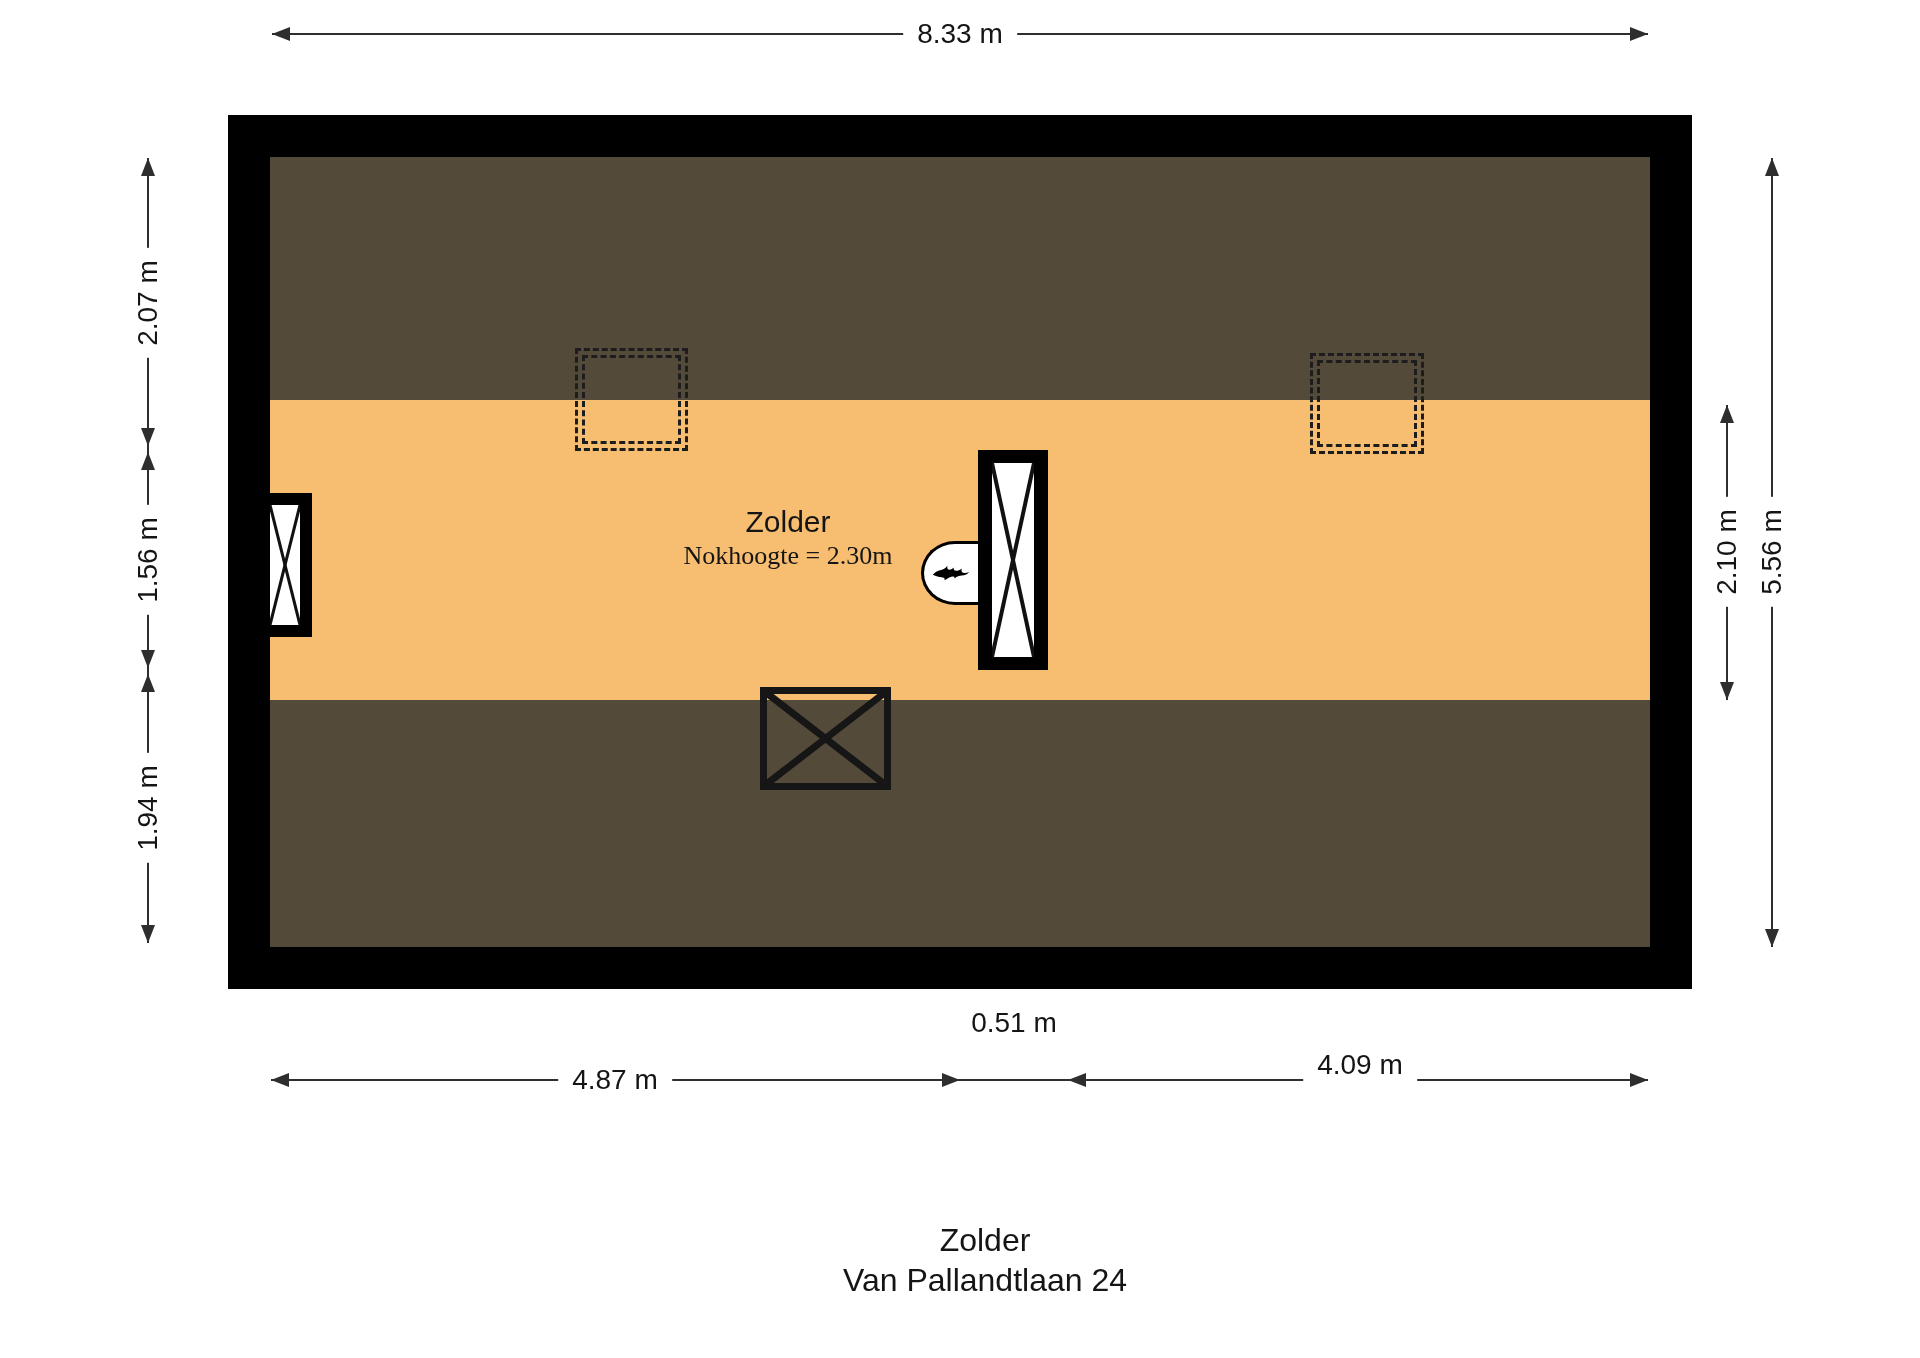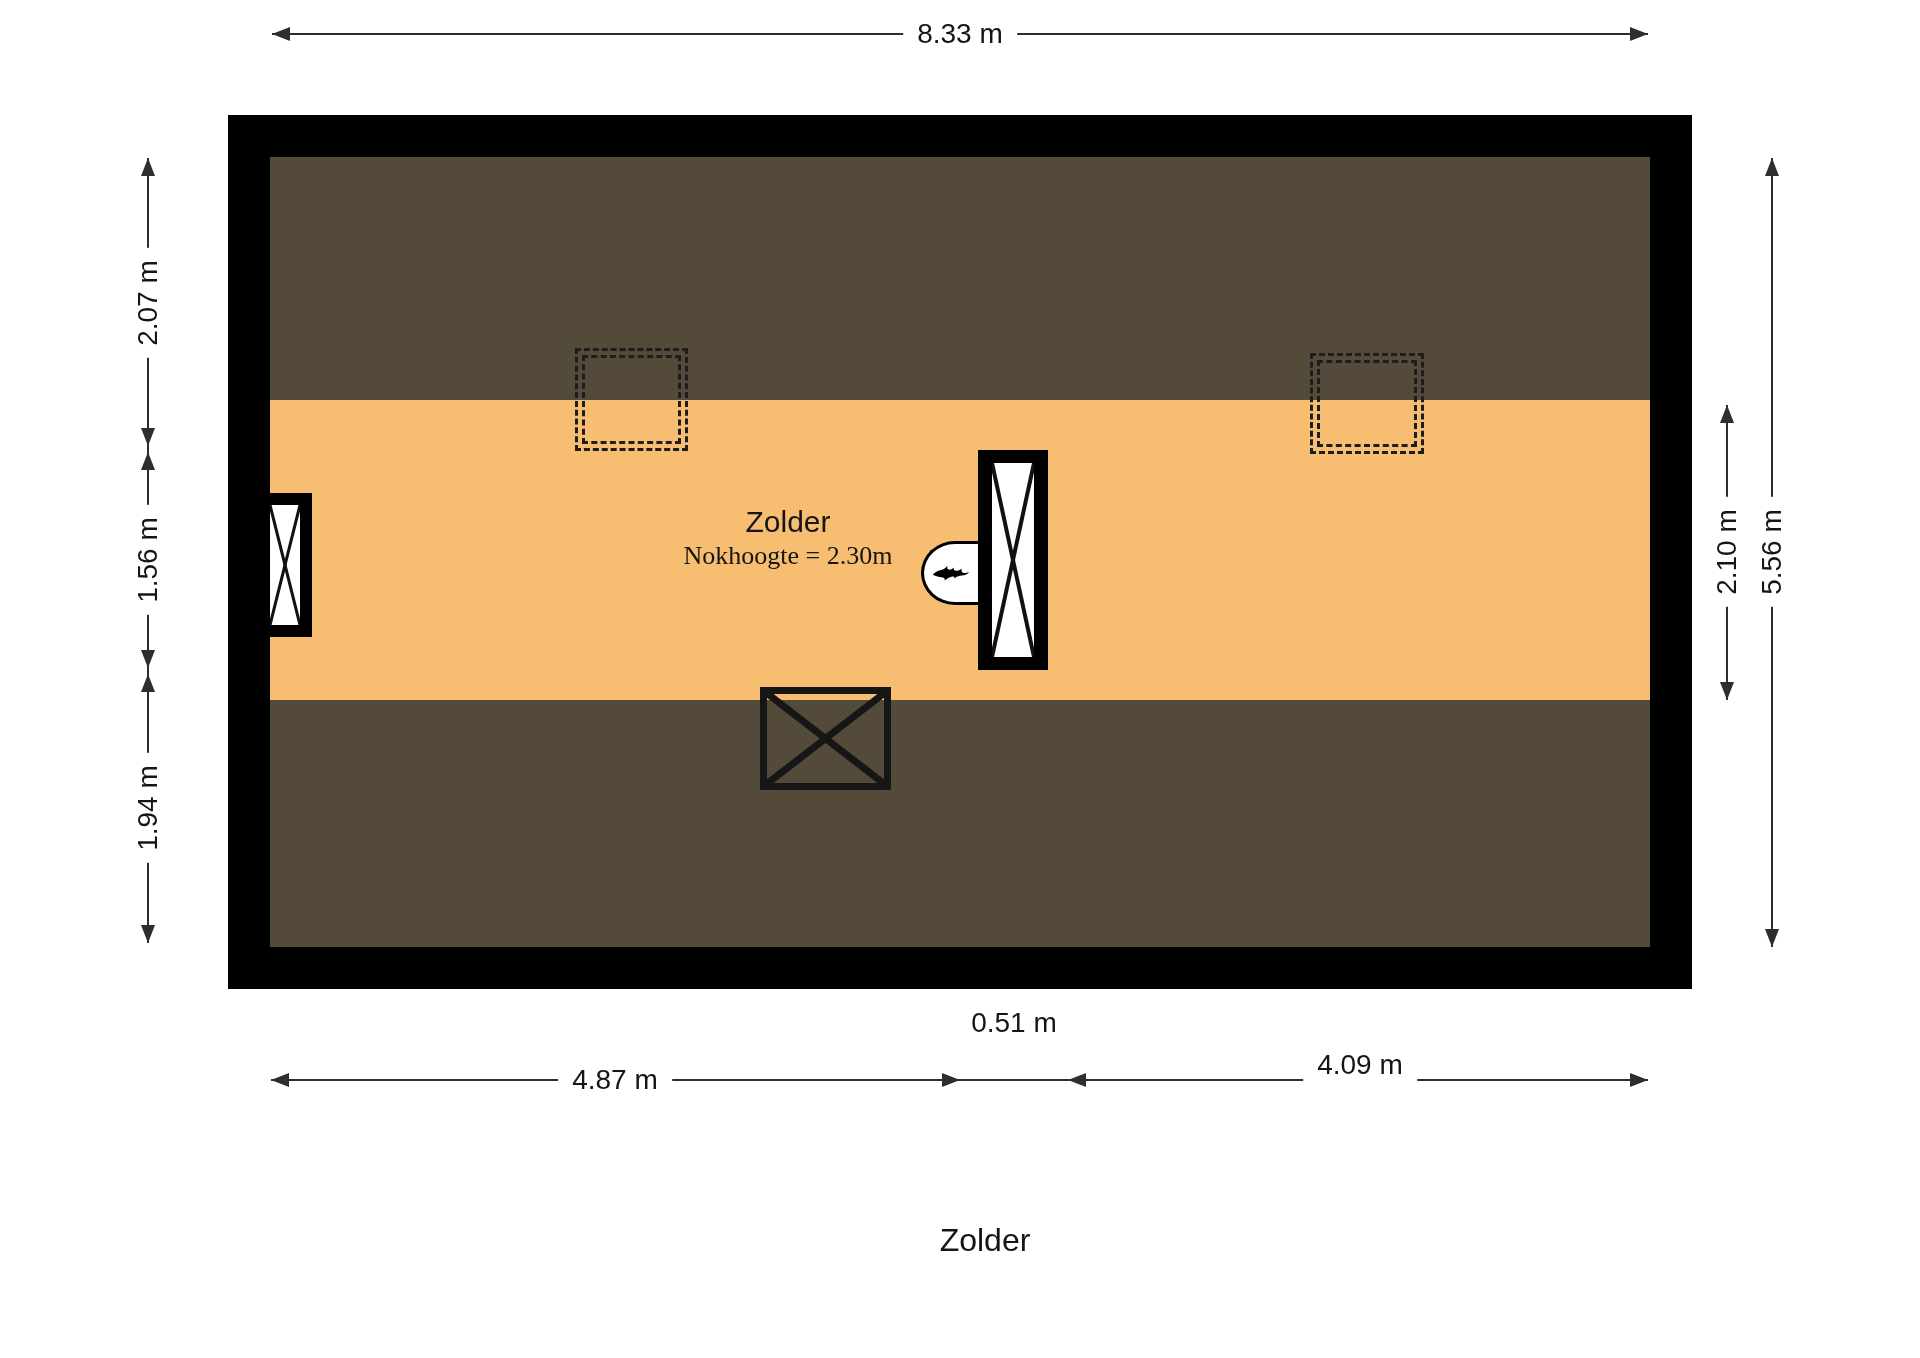--- a/index.html
+++ b/index.html
@@ -136,15 +136,16 @@
     <div class="dim-label" style="left:1014px;top:1023px;">0.51 m</div>
     <div class="dim-label" style="left:1360px;top:1065px;">4.09 m</div>
     <div class="arr a-left" style="left:271px;top:1073px;"></div>
     <div class="arr a-right" style="left:942px;top:1073px;"></div>
     <div class="arr a-left" style="left:1068px;top:1073px;"></div>
     <div class="arr a-right" style="left:1630px;top:1073px;"></div>
   </div>
 
   <div class="title-block">
     <div>Zolder</div>
+    <div>Van Pallandtlaan 24</div>
   </div>
 
 </div>
 
 </body></html>

